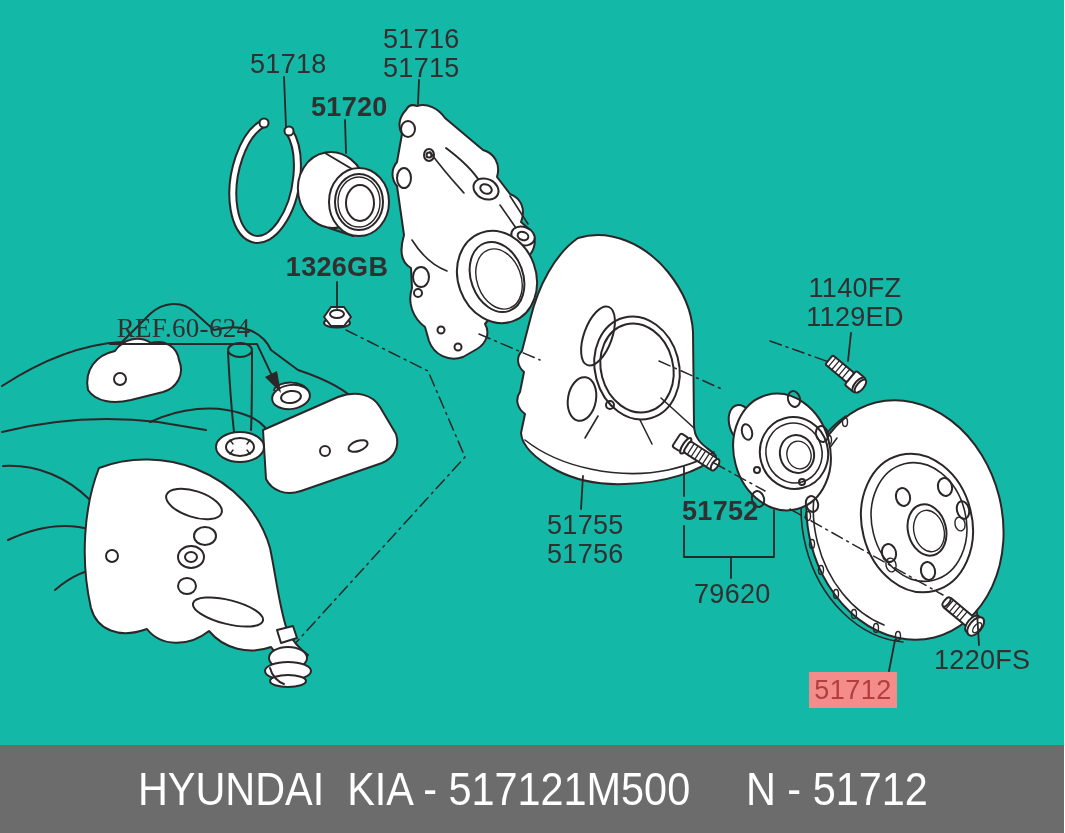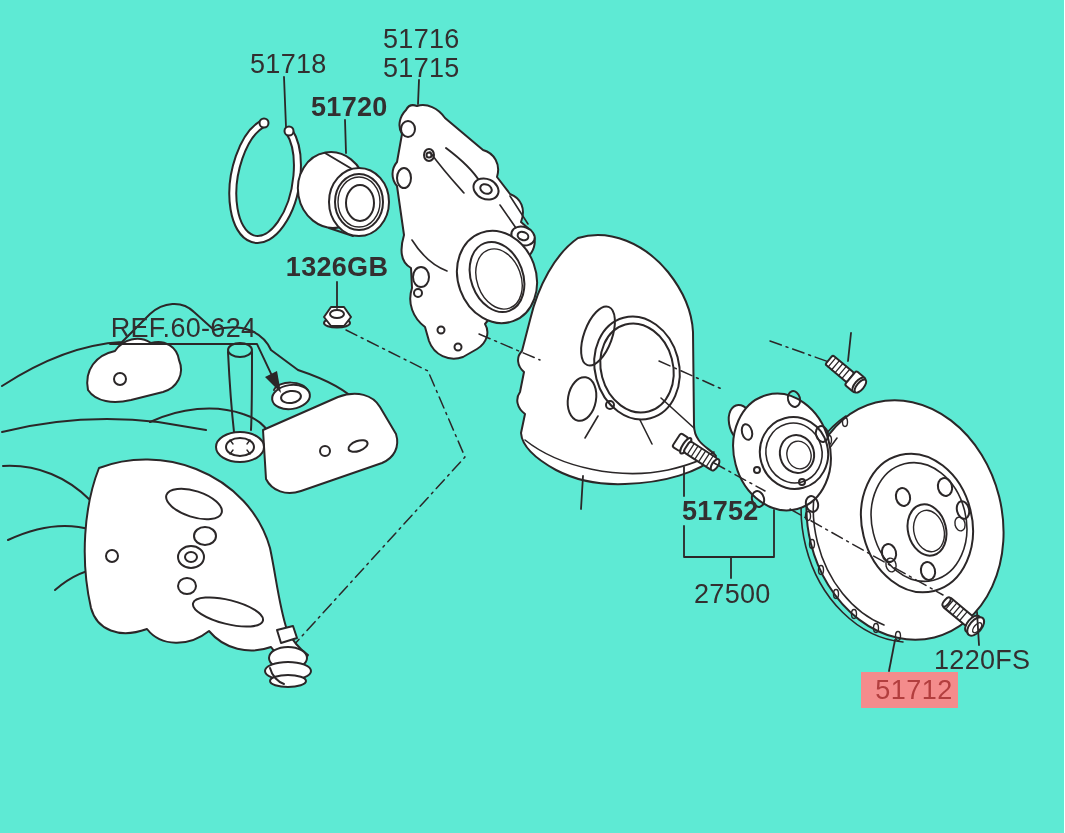--- a/index.html
+++ b/index.html
@@ -1,29 +1,29 @@
 <!DOCTYPE html>
 <html><head>
 <meta charset="utf-8">
 <style>
   html,body{margin:0;padding:0;background:#ffffff;}
   .stage{
-    position:relative;width:1064px;height:833px;background:#5eead4;overflow:hidden;
+    position:relative;width:1064px;height:833px;background:#14b8a6;overflow:hidden;
     font-family:"Liberation Sans", sans-serif;
   }
   svg{position:absolute;left:0;top:0;display:block;}
   .lbl{
     position:absolute;font-size:27px;line-height:29px;color:#332f30;
     text-align:center;letter-spacing:.3px;white-space:nowrap;
   }
   .lbl div{pointer-events:auto;}
   .highlight{
-    position:absolute;left:861px;top:672px;width:88px;height:36px;
+    position:absolute;left:809px;top:672px;width:88px;height:36px;
     background:#f48c8c;color:#b23e3e;font-size:27px;line-height:36px;
-    text-align:center;letter-spacing:.5px;padding-left:9px;
+    text-align:center;letter-spacing:.5px;
   }
   .footer{
     position:absolute;left:0;top:745px;width:1065px;height:88px;
     background:#6c6c6c;color:#ffffff;display:flex;align-items:center;justify-content:center;
   }
   .footer-inner{
     display:flex;gap:62px;align-items:baseline;
     transform:scaleX(.9);transform-origin:center;
     font-size:46px;font-weight:400;letter-spacing:0;white-space:pre;
   }
@@ -238,26 +238,40 @@
     <div>51716</div>
     <div>51715</div>
   </div>
 
   <div class="lbl" style="left:250px;top:50px;width:74px;">51718</div>
 
   <div class="lbl" style="left:311px;top:93px;width:74px;font-weight:bold;">51720</div>
 
   <div class="lbl" style="left:285px;top:253px;width:104px;font-weight:bold;">1326GB</div>
 
-  <div class="lbl" style="left:110px;top:314px;width:147px;">REF.60-624</div>
-
-
+  <div class="lbl" style="left:110px;top:314px;width:147px;font-family:Liberation Serif, serif;">REF.60-624</div>
+
+  <div class="lbl" style="left:803px;top:274px;width:104px;">
+    <div>1140FZ</div>
+    <div>1129ED</div>
+  </div>
+
+  <div class="lbl" style="left:547px;top:511px;width:76px;">
+    <div>51755</div>
+    <div>51756</div>
+  </div>
 
   <div class="lbl" style="left:682px;top:497px;width:76px;font-weight:bold;">51752</div>
 
-  <div class="lbl" style="left:694px;top:580px;width:76px;">27500</div>
+  <div class="lbl" style="left:694px;top:580px;width:76px;">79620</div>
 
   <div class="highlight">51712</div>
 
   <div class="lbl" style="left:934px;top:646px;width:94px;">1220FS</div>
 
+  <div class="footer">
+    <div class="footer-inner">
+      <span>HYUNDAI  KIA - 517121M500</span>
+      <span>N - 51712</span>
+    </div>
+  </div>
 
 </div>
 
 </body></html>

